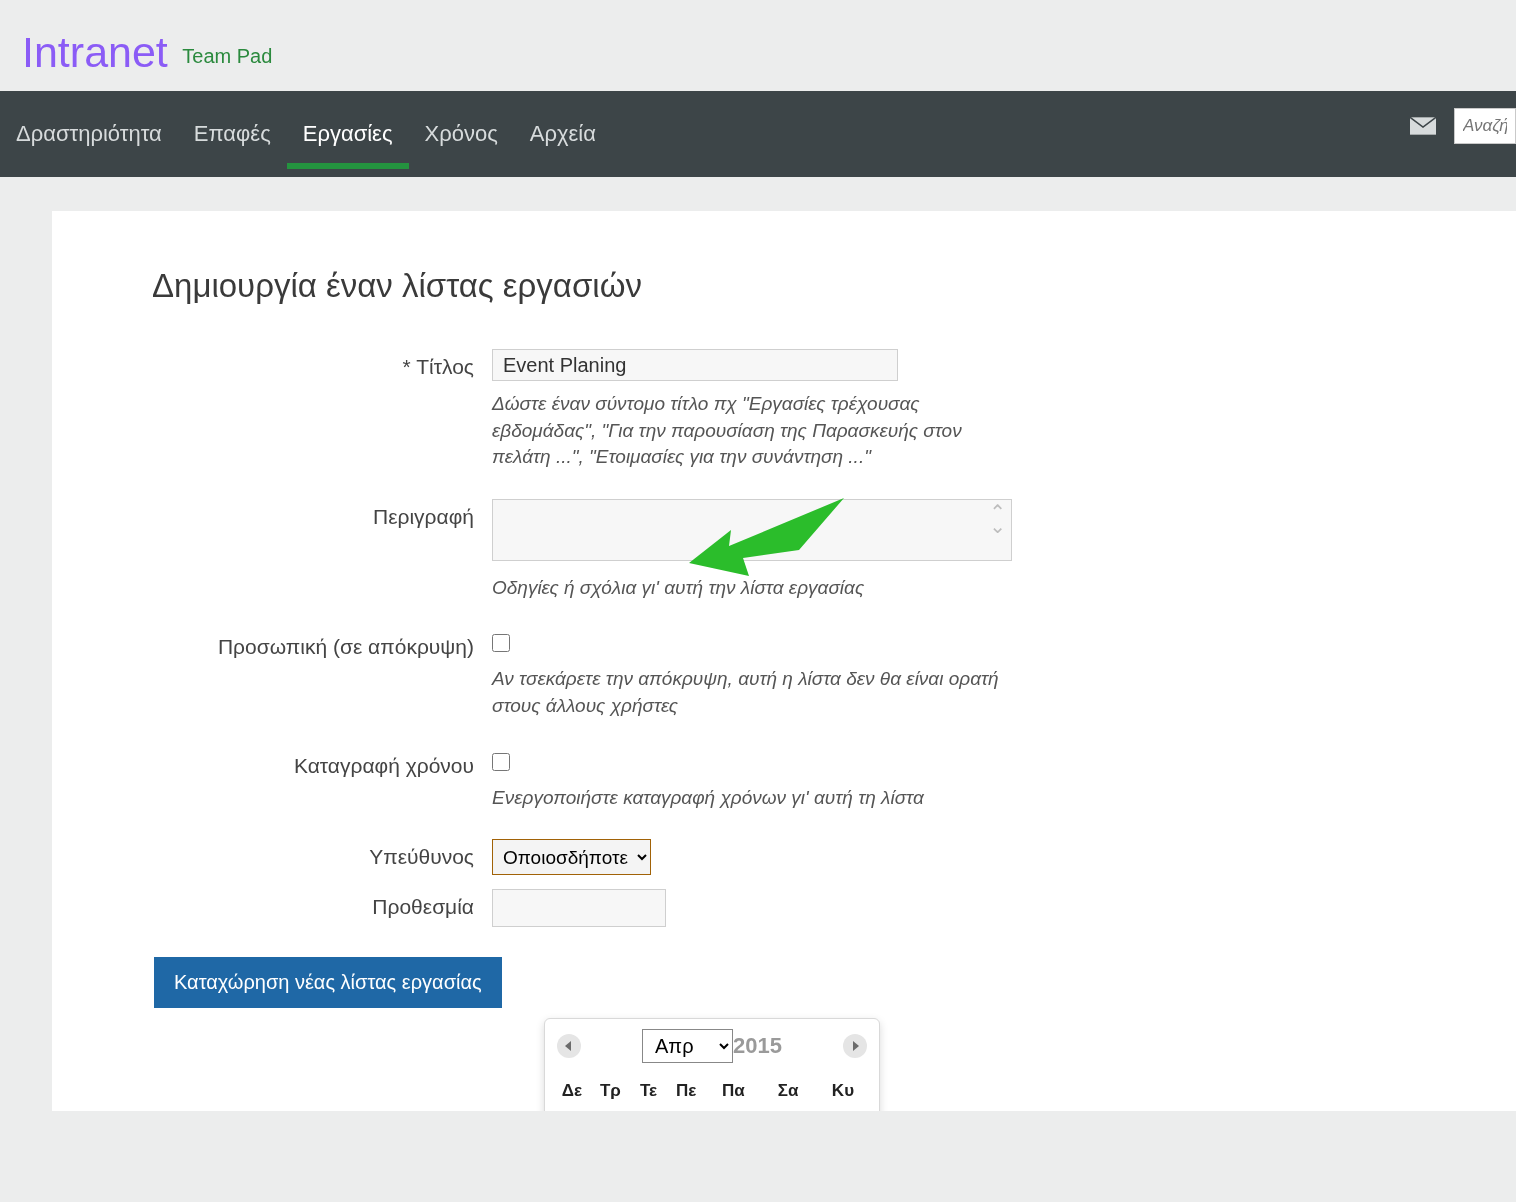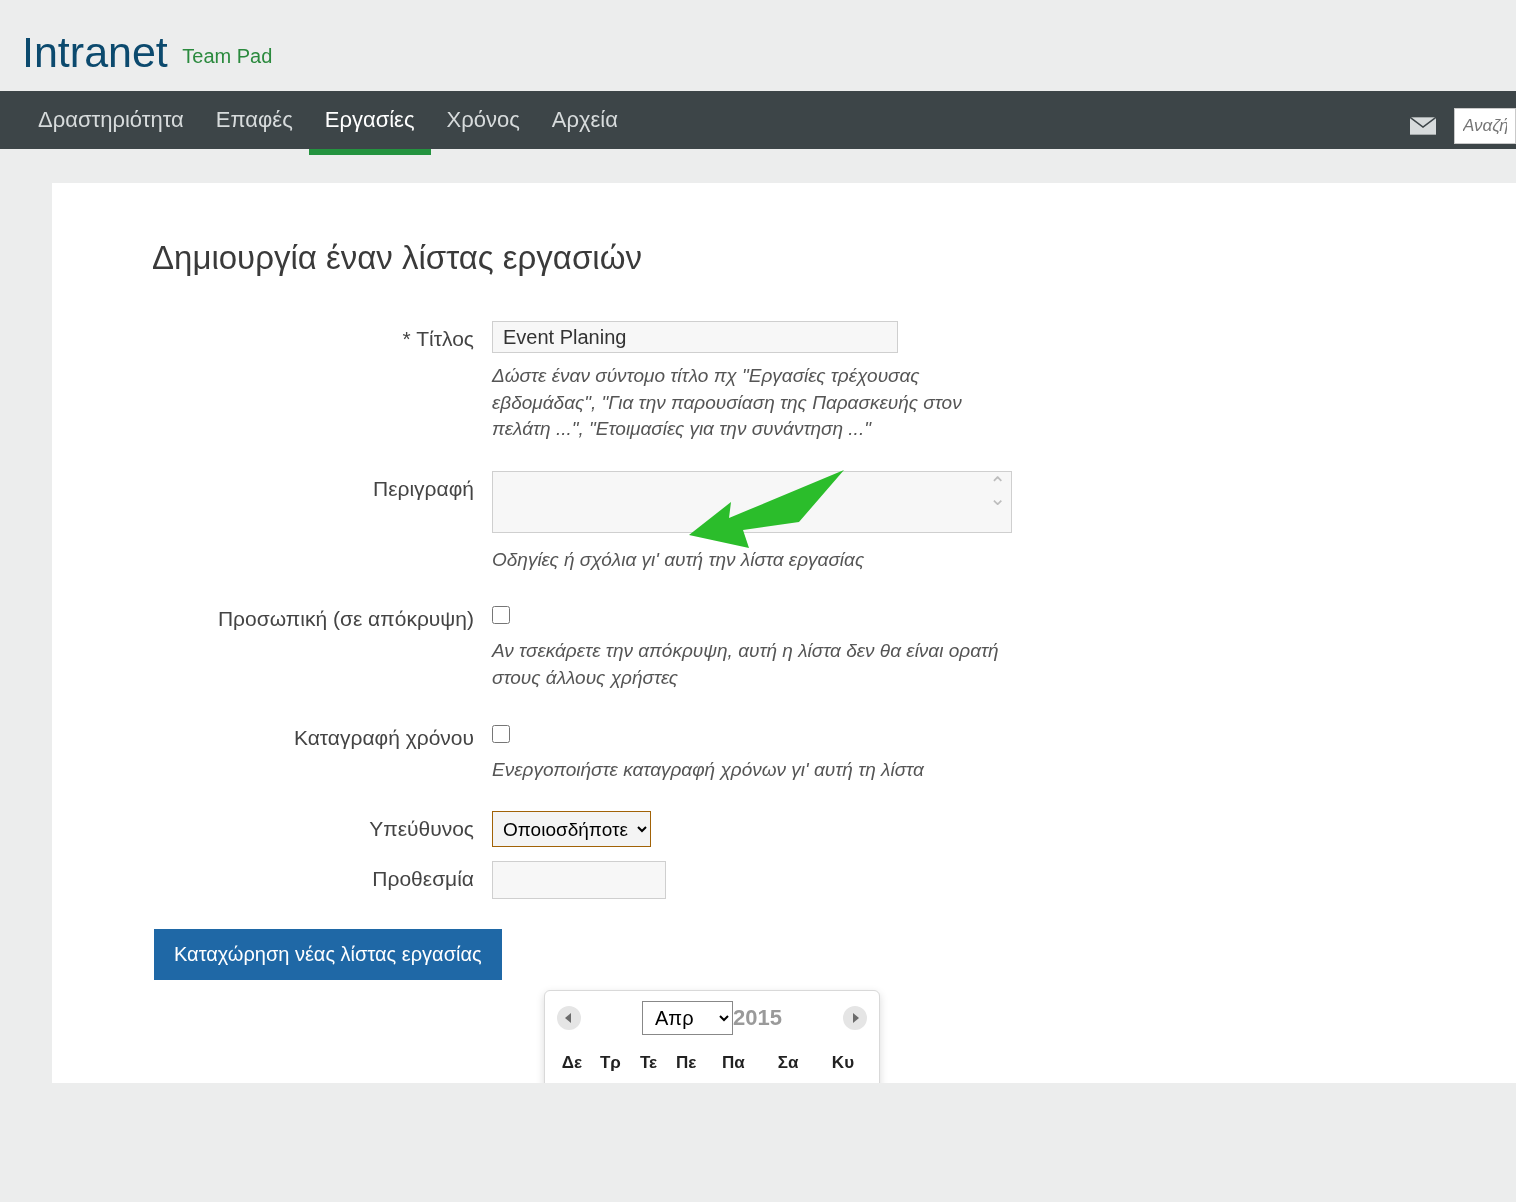--- a/index.html
+++ b/index.html
@@ -8,39 +8,38 @@
     background: #eceded;
     color: #333;
     overflow: hidden;
   }
   .header {
     padding: 28px 0 14px 22px;
   }
   .app-title {
     font-size: 43px;
     font-weight: 300;
-    color: #0c4a6e;
+    color: #8b5cf6;
     display: inline-block;
     vertical-align: baseline;
   }
   .app-sub {
     font-size: 20px;
     color: #2b8a3e;
     display: inline-block;
     margin-left: 10px;
     vertical-align: baseline;
     position: relative;
     top: -4px;
   }
   .nav {
     background: #3d4548;
-    height: 58px;
+    height: 86px;
     display: flex;
     align-items: center;
-    padding-left: 22px;
     position: relative;
   }
   .nav-item {
     color: #d7dbdc;
     font-size: 22px;
     font-weight: 300;
     padding: 0 16px;
     height: 70px;
     display: flex;
     align-items: center;

